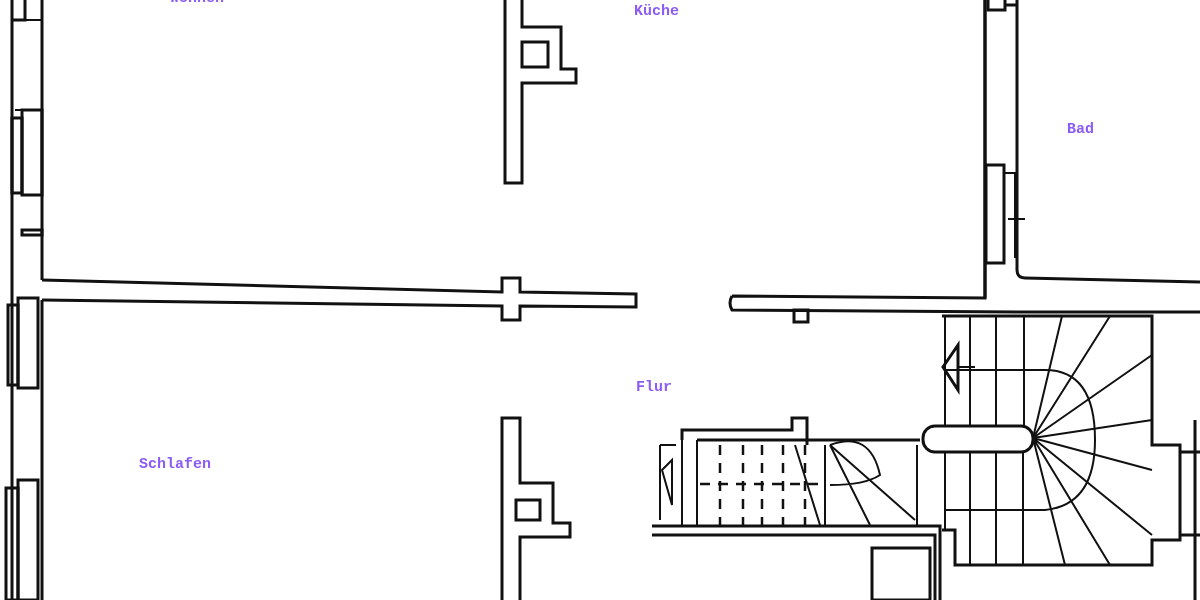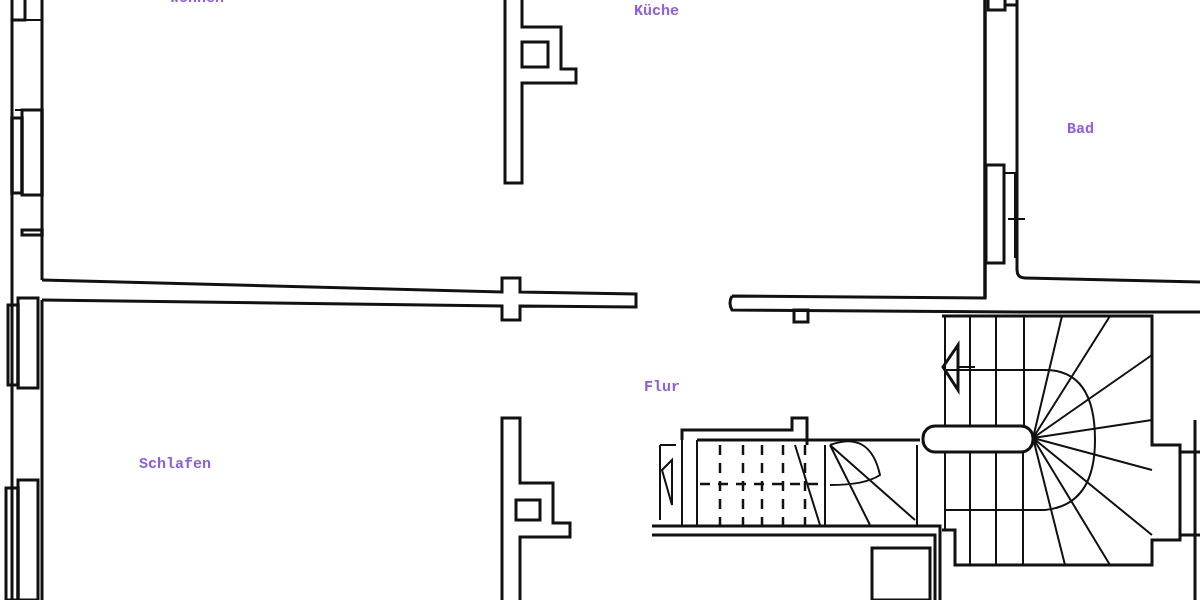--- a/index.html
+++ b/index.html
@@ -82,14 +82,14 @@
     <path class="thin" d="M1033 438 L1062 316 M1033 438 L1110 316 M1033 438 L1152 355 M1033 438 L1152 420 M1033 438 L1152 470 M1033 438 L1152 535 M1033 438 L1110 565 M1033 438 L1065 565"></path>
     <path class="wall" d="M958 345 L943 367 L958 390 Z"></path>
     <path class="thin" d="M958 367 H975"></path>
     <path class="wall" d="M1180 452 H1200 M1180 535 H1200 M1195 420 V600"></path>
   </g>
 </svg>
 
 <div class="room-label" style="left:170px; top:-10px;">Wohnen</div>
 <div class="room-label" style="left:634px; top:3px;">Küche</div>
 <div class="room-label" style="left:1067px; top:121px;text-align:center;">Bad</div>
-<div class="room-label" style="left:636px; top:379px;margin-left:8px;">Flur</div>
+<div class="room-label" style="left:636px; top:379px;">Flur</div>
 <div class="room-label" style="left:139px; top:456px;">Schlafen</div>
 
 </body></html>

